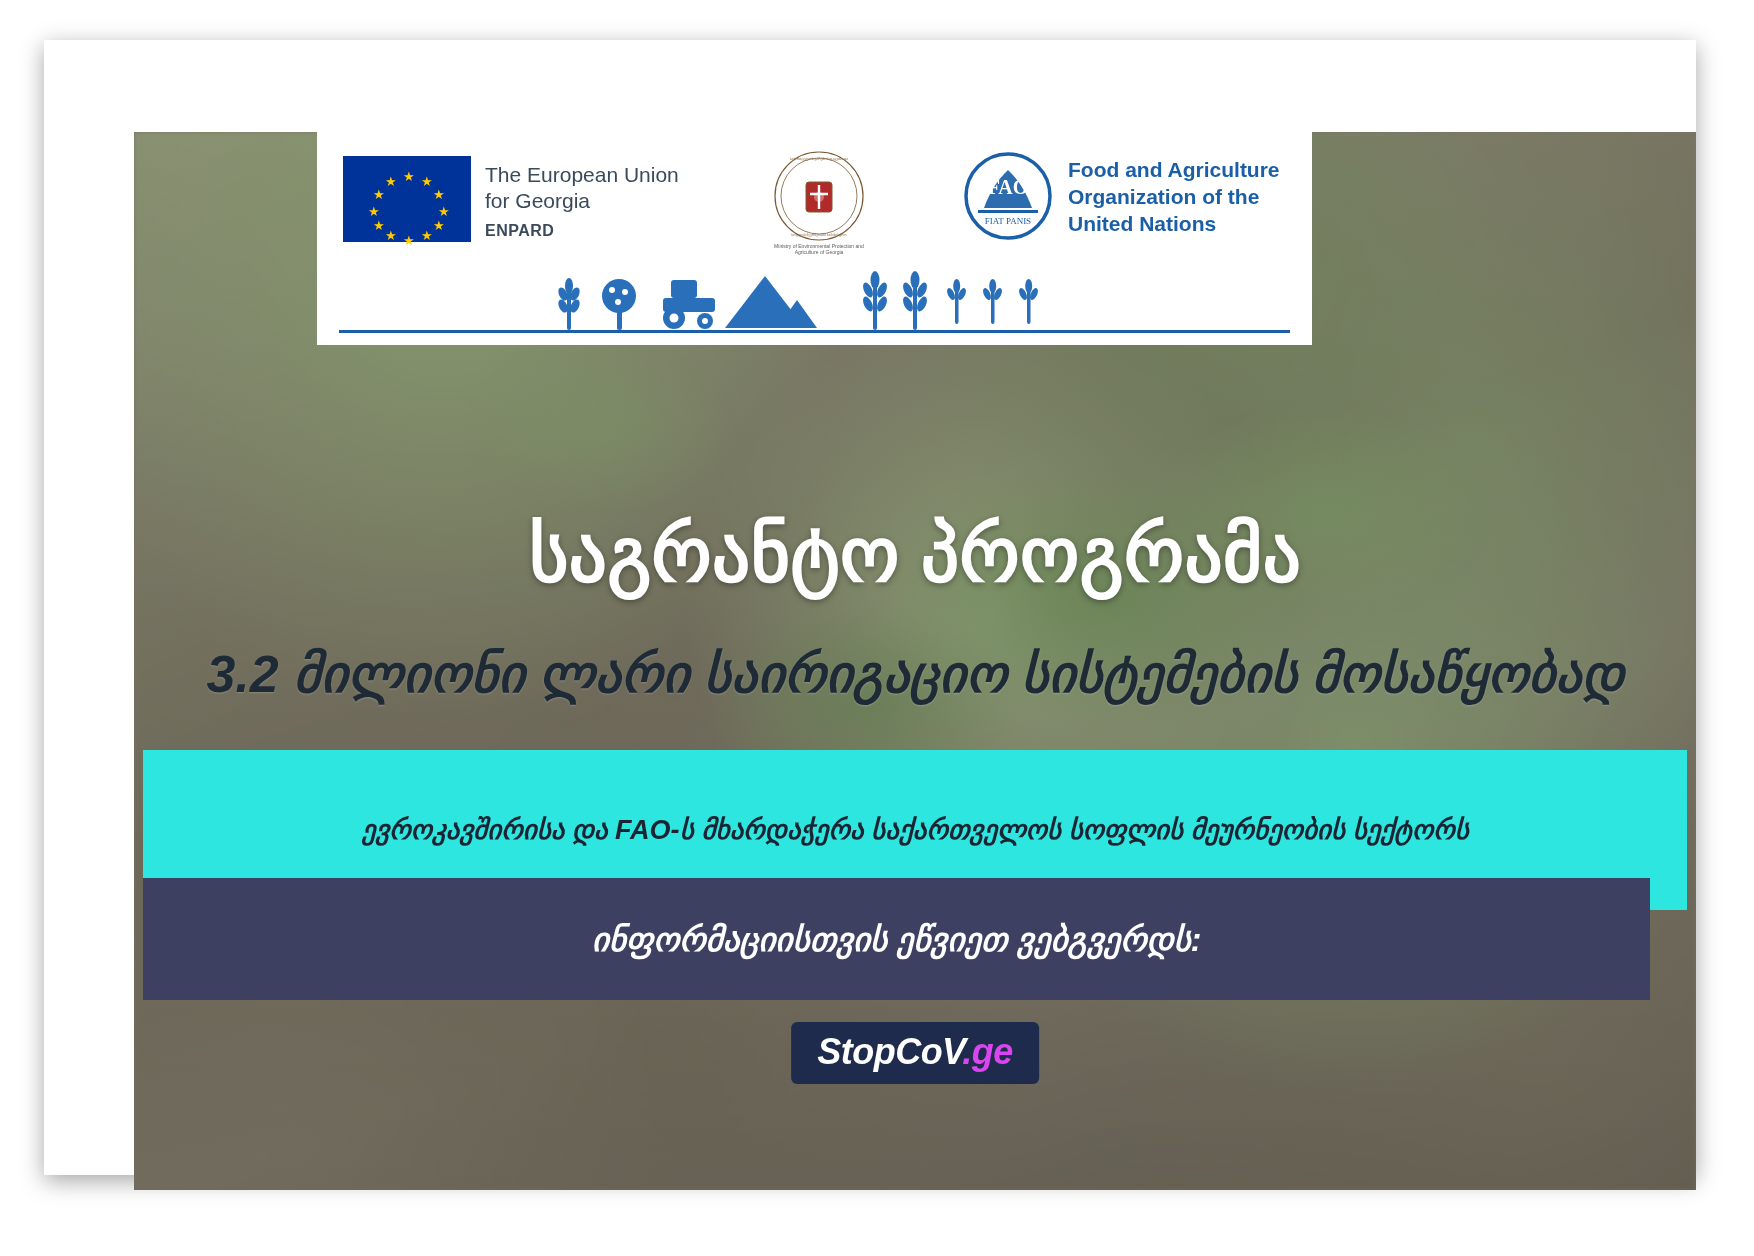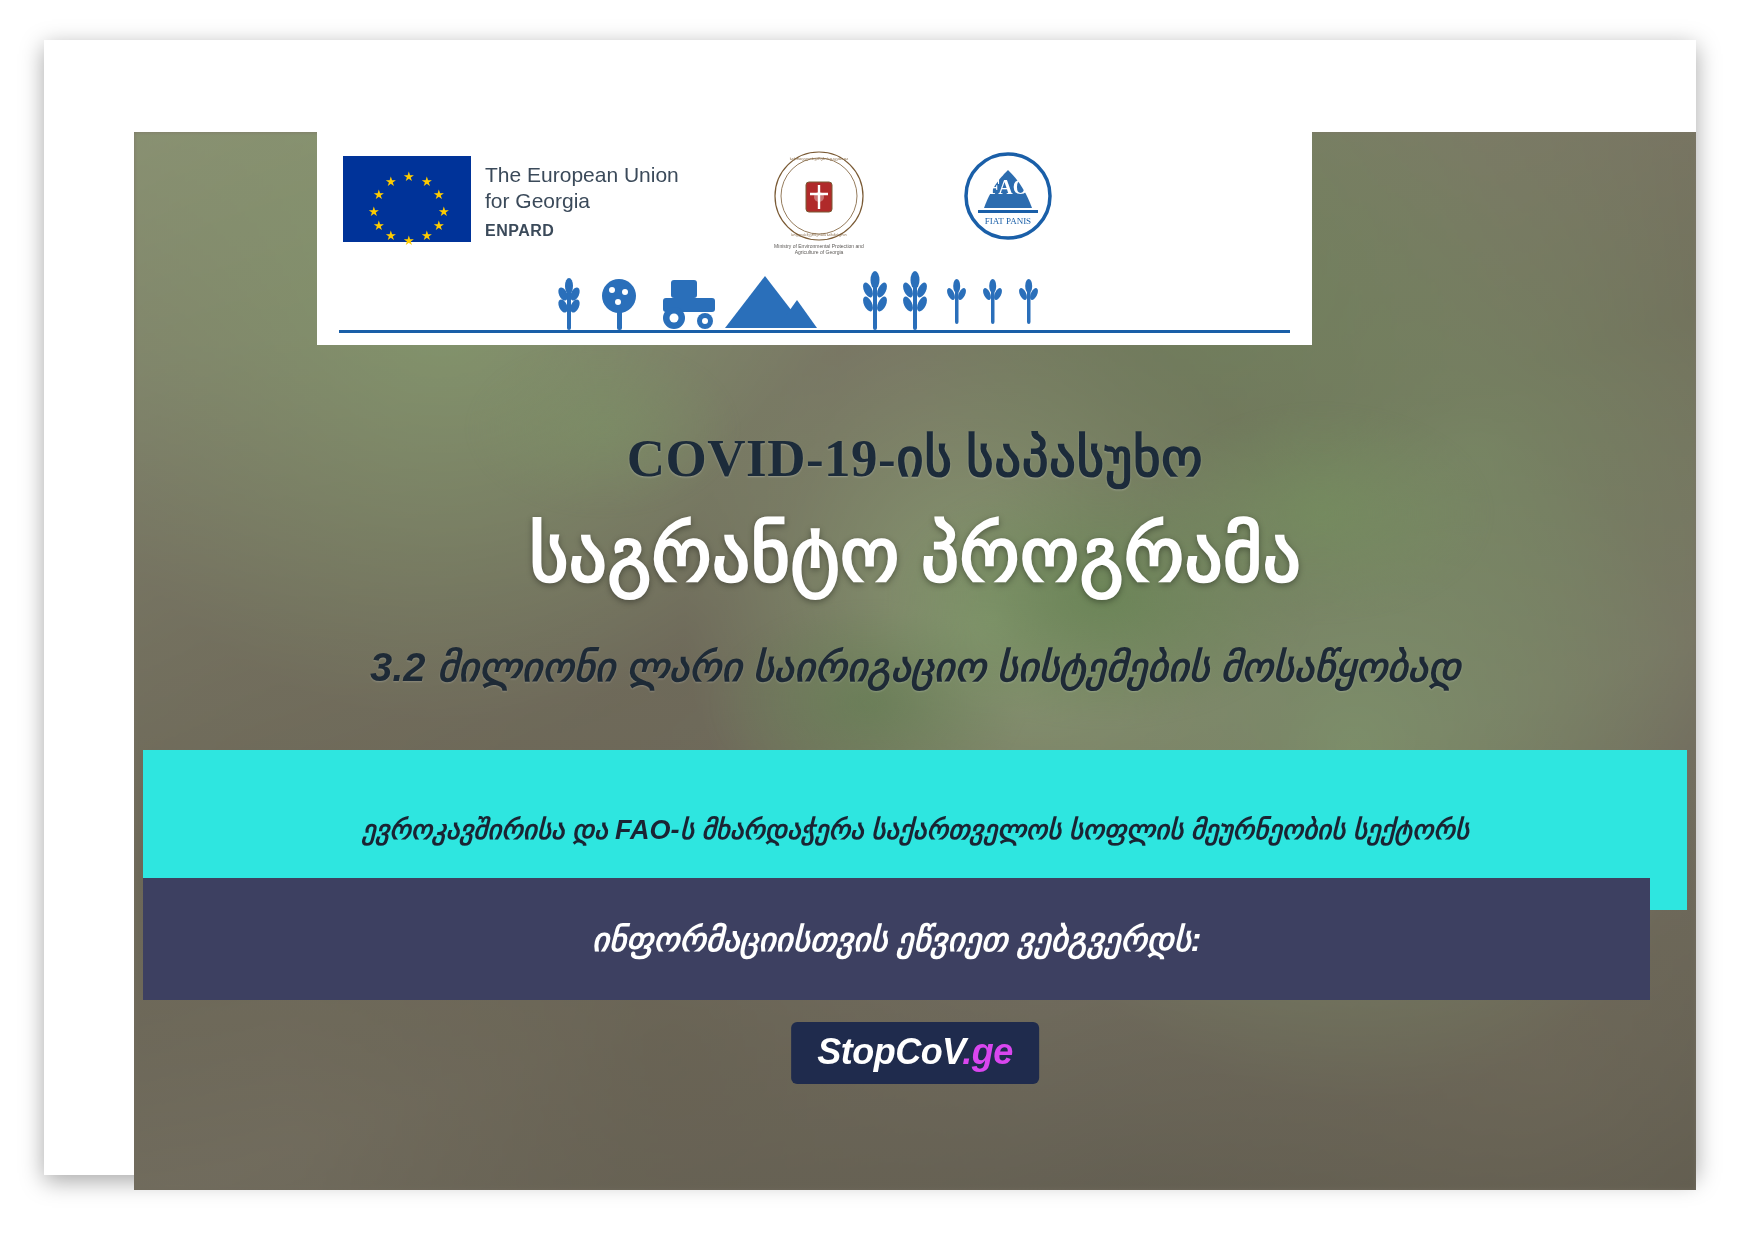--- a/index.html
+++ b/index.html
@@ -213,21 +213,21 @@
     font-weight: bold;
     color: #ffffff;
     text-shadow: 0 2px 6px rgba(0,0,0,0.35);
   }
   .subtitle {
     position: absolute;
     left: 0;
     right: 0;
     top: 512px;
     text-align: center;
-    font-size: 40px;
+    font-size: 52px;
     font-style: italic;
     font-weight: bold;
     color: #1e2a36;
     text-shadow: 0 1px 2px rgba(255,255,255,0.2);
   }
 
   
   .banner-cyan {
     position: absolute;
     left: 9px;
@@ -348,20 +348,25 @@
           <div class="fao-logo">
             <div class="fao-mark">
               <svg width="92" height="92" viewBox="0 0 92 92">
                 <circle cx="46" cy="46" r="42" fill="none" stroke="#1a5fa8" stroke-width="3.5"></circle>
                 <path d="M22 58 C30 36, 40 26, 46 20 C52 26, 62 36, 70 58 Z" fill="#1a5fa8" opacity="0.92"></path>
                 <text x="46" y="44" text-anchor="middle" font-family="Liberation Serif, serif" font-size="20" font-weight="bold" fill="#ffffff">FAO</text>
                 <rect x="16" y="60" width="60" height="3" fill="#1a5fa8"></rect>
                 <text x="46" y="74" text-anchor="middle" font-family="Liberation Serif, serif" font-size="9" fill="#1a5fa8">FIAT PANIS</text>
               </svg>
             </div>
+            <div class="fao-text">
+              <div>Food and Agriculture</div>
+              <div>Organization of the</div>
+              <div>United Nations</div>
+            </div>
           </div>
         </div>
 
         <div class="pictogram">
           <svg width="995" height="85" viewBox="0 0 995 85">
             <g fill="#2a6fba">
 
               <g transform="translate(242,10)">
                 <rect x="8" y="20" width="4" height="40" rx="2"></rect>
                 <ellipse cx="4" cy="24" rx="4" ry="7" transform="rotate(-25 4 24)"></ellipse>
@@ -426,21 +431,20 @@
                 <ellipse cx="2" cy="16" rx="3.2" ry="6.4" transform="rotate(-25 2 16)"></ellipse>
                 <ellipse cx="13" cy="16" rx="3.2" ry="6.4" transform="rotate(25 13 16)"></ellipse>
                 <ellipse cx="7.7" cy="8" rx="3.5" ry="7"></ellipse>
               </g>
             </g>
           </svg>
           <div class="picto-line"></div>
         </div>
       </div>
 
-      <div class="title-covid">COVID-19-ის საპასუხო</div>
       <div class="title-main">საგრანტო პროგრამა</div>
       <div class="subtitle">3.2 მილიონი ლარი საირიგაციო სისტემების მოსაწყობად</div>
 
       <div class="banner-cyan">
         <span>ევროკავშირისა და FAO-ს მხარდაჭერა საქართველოს სოფლის მეურნეობის სექტორს</span>
       </div>
 
       <div class="banner-dark">
         <span>ინფორმაციისთვის ეწვიეთ ვებგვერდს: </span>
       </div>

